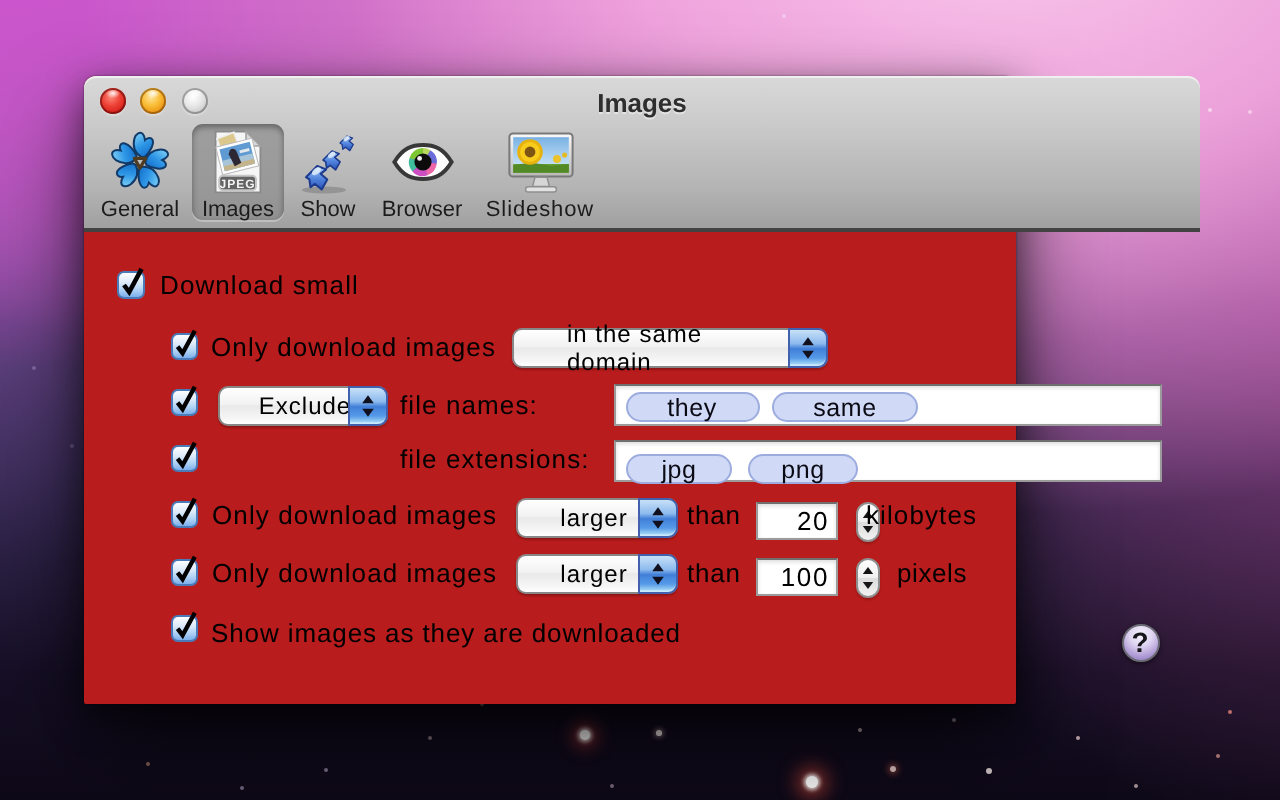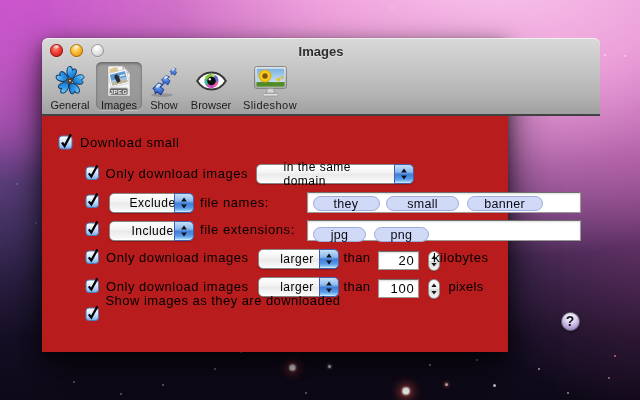--- a/index.html
+++ b/index.html
@@ -225,36 +225,26 @@
     <div class="cap">
         <svg class="arrows" viewBox="0 0 8 12" width="8" height="12">
           <path d="M4 0.6 L6.9 4.6 L1.1 4.6 Z" fill="#10101e"></path>
           <path d="M1.1 7.4 L6.9 7.4 L4 11.4 Z" fill="#10101e"></path>
         </svg>
       </div>
   </div>
   <div class="txt" style="left:158px;top:157px">file names:</div>
   <div class="field" style="left:264.5px;top:154px;width:274px;height:21px"></div>
   <div class="token" style="left:270.5px;top:158px;width:67px">they</div>
-  <div class="token" style="left:344px;top:158px;width:73px">small</div>
-  <div class="token" style="left:424.5px;top:158px;width:76px">banner</div>
+  <div class="token" style="left:344px;top:158px;width:73px">same</div>
 
   <svg class="cb cbs" style="left:43px;top:182px" viewBox="0 0 15 17" width="15" height="17">
     <rect x="1" y="3" width="12.5" height="12.5" rx="3" fill="url(#cbg)" stroke="#4a7ab8"></rect>
     <path d="M3.8 9.3 L6.3 12.6 L12.4 1.4" stroke="#000000" stroke-width="2.2" fill="none"></path>
   </svg>
-  <div class="popup" style="left:66.5px;top:182.5px;width:85px">
-    <div class="lbl">Include</div>
-    <div class="cap">
-        <svg class="arrows" viewBox="0 0 8 12" width="8" height="12">
-          <path d="M4 0.6 L6.9 4.6 L1.1 4.6 Z" fill="#10101e"></path>
-          <path d="M1.1 7.4 L6.9 7.4 L4 11.4 Z" fill="#10101e"></path>
-        </svg>
-      </div>
-  </div>
   <div class="txt" style="left:158px;top:184px">file extensions:</div>
   <div class="field" style="left:264.5px;top:182px;width:274px;height:21px"></div>
   <div class="token" style="left:271px;top:189px;width:53px">jpg</div>
   <div class="token" style="left:332px;top:189px;width:55px">png</div>
 
   <svg class="cb cbs" style="left:43px;top:210px" viewBox="0 0 15 17" width="15" height="17">
     <rect x="1" y="3" width="12.5" height="12.5" rx="3" fill="url(#cbg)" stroke="#4a7ab8"></rect>
     <path d="M3.8 9.3 L6.3 12.6 L12.4 1.4" stroke="#000000" stroke-width="2.2" fill="none"></path>
   </svg>
   <div class="txt" style="left:64px;top:212px">Only download images</div>
@@ -298,21 +288,21 @@
         <path d="M3 0.5 L5.6 4 L0.4 4 Z" fill="#151515"></path>
         <path d="M0.4 8 L5.6 8 L3 11.5 Z" fill="#151515"></path>
       </svg>
   </div>
   <div class="txt" style="left:406.5px;top:240.5px;letter-spacing:.3px">pixels</div>
 
   <svg class="cb cbs" style="left:43px;top:267px" viewBox="0 0 15 17" width="15" height="17">
     <rect x="1" y="3" width="12.5" height="12.5" rx="3" fill="url(#cbg)" stroke="#4a7ab8"></rect>
     <path d="M3.8 9.3 L6.3 12.6 L12.4 1.4" stroke="#000000" stroke-width="2.2" fill="none"></path>
   </svg>
-  <div class="txt" style="left:63.5px;top:255px;letter-spacing:.45px">Show images as they are downloaded</div>
+  <div class="txt" style="left:63.5px;top:271px;letter-spacing:.45px">Show images as they are downloaded</div>
   <div id="help">?</div>
   <svg width="0" height="0" style="position:absolute">
     <defs>
       <linearGradient id="cbg" x1="0" y1="0" x2="0" y2="1">
         <stop offset="0" stop-color="#ffffff"></stop>
           <stop offset="0.4" stop-color="#ddeafa"></stop>
           <stop offset="0.72" stop-color="#a9cef4"></stop>
           <stop offset="1" stop-color="#74a9ea"></stop>
       </linearGradient>
       <linearGradient id="petg" x1="0" y1="0" x2="1" y2="1">

